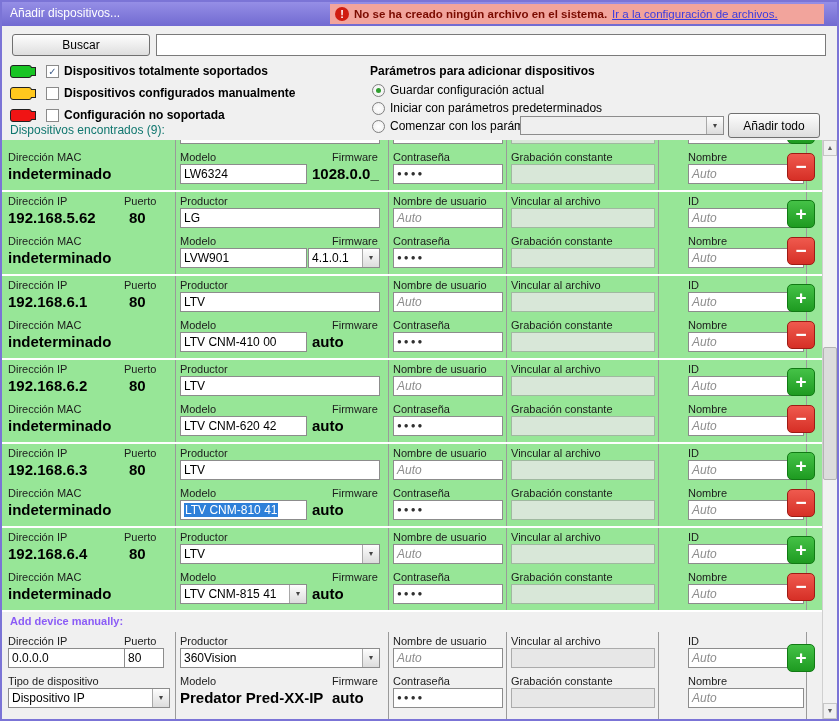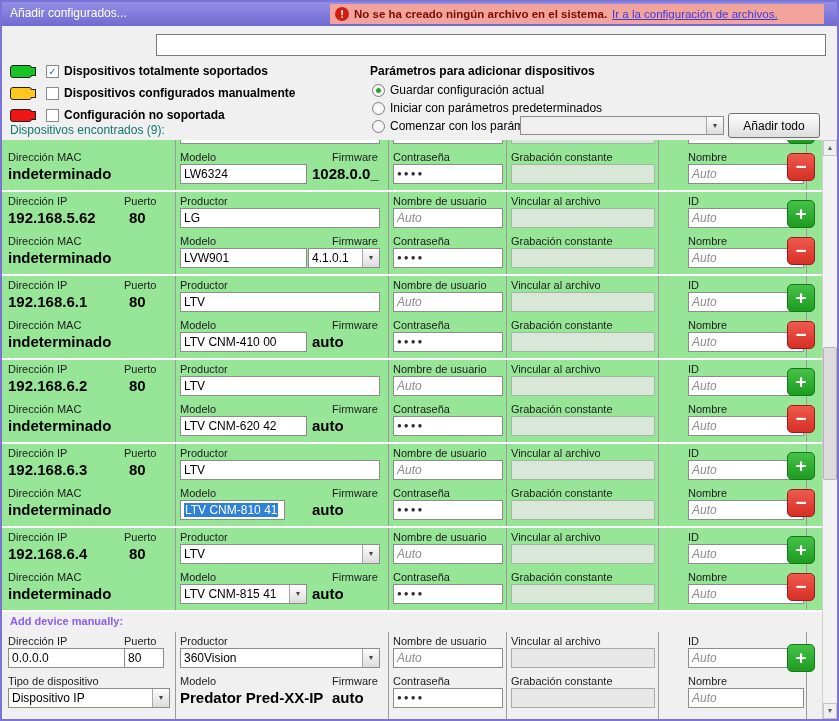--- a/index.html
+++ b/index.html
@@ -76,28 +76,29 @@
   .sb-up{top:0;}.sb-down{bottom:0;}
   .sb-thumb{position:absolute;left:0;top:207px;width:14px;height:133px;background:#dcdcdc;
             border:1px solid #b4b4b4;border-radius:2px;box-sizing:border-box;cursor:grab;}
 </style>
 </head>
 <body>
 
 <div class="window">
 
   <div class="titlebar">
-    <span class="title">Añadir configurados...</span>
+    <span class="title">Añadir dispositivos...</span>
     <div class="error-banner">
       <span class="error-icon">!</span>
       <span class="error-text">No se ha creado ningún archivo en el sistema.</span>
       <span class="error-link">Ir a la configuración de archivos.</span>
     </div>
   </div>
 
+  <button class="push-btn search-btn">Buscar</button>
   <input class="search-input" value="" style="">
 
   <div class="devicon" style="left: 8px; top: 63px; background: rgb(24, 196, 36);"></div>
   <div class="devnub" style="left: 29px; top: 65px; background: rgb(24, 196, 36);"></div>
   <span class="cb" style="left:44px;top:63px;">✓</span>
   <span class="legend-label" style="left:62px;top:62px;">Dispositivos totalmente soportados</span>
 
   <div class="devicon" style="left: 8px; top: 85px; background: rgb(255, 200, 30);"></div>
   <div class="devnub" style="left: 29px; top: 87px; background: rgb(255, 200, 30);"></div>
   <span class="cb" style="left:44px;top:85px;"></span>
@@ -325,21 +326,21 @@
       <span class="abs f2 val" style="left:6px">indeterminado</span>
     </div>
     <div class="c c2">
       <span class="abs l1 lbl" style="left:4px">Productor</span>
       <div class="abs f1 tbox" style="left:4px;width:200px">
         <span>LTV</span>
         
       </div>
       <span class="abs l2 lbl" style="left:4px">Modelo</span>
       <span class="abs l2 lbl" style="left:156px">Firmware</span>
-      <div class="abs f2 tbox" style="left:4px;width:105px">
+      <div class="abs f2 tbox" style="left:4px;width:127px">
         <span class="mtext txt-selected">LTV CNM-810 41</span>
         
       </div>
       <span class="abs f2 val fw-val" style="left:136px">auto</span>
 
     </div>
     <div class="c c3">
       <span class="abs l1 lbl" style="left:4px">Nombre de usuario</span>
       <div class="abs f1 tbox" style="left:4px;width:110px"><span class="ph">Auto</span></div>
       <span class="abs l2 lbl" style="left:4px">Contraseña</span>

